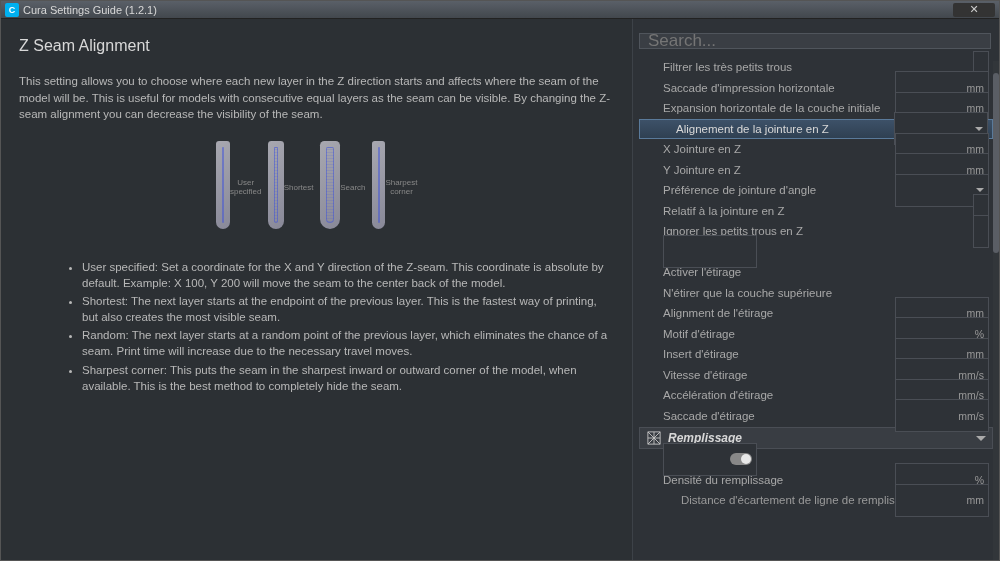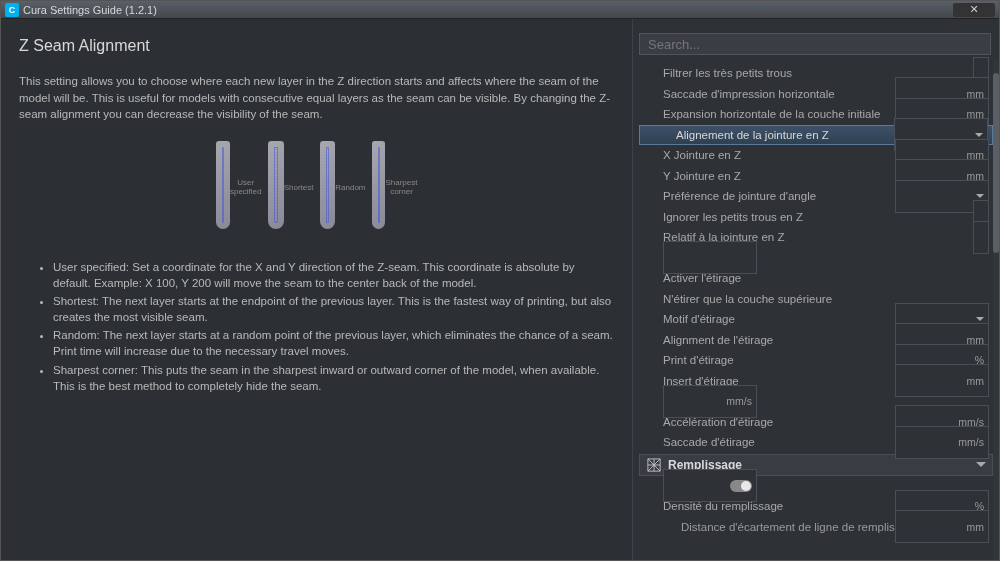--- a/index.html
+++ b/index.html
@@ -107,35 +107,35 @@
       color: #888;
       margin-top: 4px;
       text-align: center;
     }
     .bullets {
       padding-left: 34px;
       font-size: 11.5px;
       line-height: 1.4;
       color: #b8b8b8;
     }
-    .bullets li { list-style: disc; margin-bottom: 2px; }
+    .bullets li { list-style: disc; margin-bottom: 2px; margin-left: 29px; }
     .right-panel {
       width: 366px;
       background: #2e3237;
       padding: 10px 6px 0 6px;
       position: relative;
       overflow: hidden;
     }
     .search {
       width: 352px;
-      height: 22px;
+      height: 16px;
       background: #3a3e44;
       border: 1px solid #50555c;
       color: #aaa;
-      font-size: 13px;
+      font-size: 17px;
       padding: 0 8px;
       margin: 4px 0 8px 0;
     }
     .settings {
       display: flex;
       flex-direction: column;
       gap: 0;
     }
     .row {
       display: flex;
@@ -182,20 +182,21 @@
     .row.indent1 { padding-left: 42px; }
     .row.indent1 .label { color: #9a9a9a; }
     .cat-row {
       display: flex;
       align-items: center;
       height: 22px;
       background: #393d43;
       border: 1px solid #4a4e55;
       padding: 0 6px 0 6px;
       margin-top: 1px;
+      font-style: italic;
     }
     .cat-row .cat-icon {
       width: 16px; height: 16px;
       margin-right: 6px;
       display: flex;
       align-items: center;
       justify-content: center;
     }
     .cat-row .cat-icon svg { fill: #c8c8c8; }
     .cat-row .cat-label {
@@ -257,21 +258,21 @@
         <div class="thumb">
             <div class="thumb-img"></div>
             <div class="thumb-label">User specified</div>
           </div>
         <div class="thumb">
             <div class="thumb-img"></div>
             <div class="thumb-label">Shortest</div>
           </div>
         <div class="thumb">
             <div class="thumb-img"></div>
-            <div class="thumb-label">Random</div>
+            <div class="thumb-label">Search</div>
           </div>
         <div class="thumb">
             <div class="thumb-img"></div>
             <div class="thumb-label">Sharpest corner</div>
           </div>
       </div>
       <ul class="bullets">
         <li>User specified: Set a coordinate for the X and Y direction of the Z-seam. This coordinate is absolute by default. Example: X 100, Y 200 will move the seam to the center back of the model.</li>
         <li>Shortest: The next layer starts at the endpoint of the previous layer. This is the fastest way of printing, but also creates the most visible seam.</li>
         <li>Random: The next layer starts at a random point of the previous layer, which eliminates the chance of a seam. Print time will increase due to the necessary travel moves.</li>
@@ -303,53 +304,50 @@
           </div>
           <div class="row">
             <span class="label">Y Jointure en Z</span>
             <span class="field">mm</span>
           </div>
           <div class="row">
             <span class="label">Préférence de jointure d'angle</span>
             <span class="field dropdown"></span>
           </div>
           <div class="row">
+            <span class="label">Relatif à la jointure en Z</span>
+            <span class="field empty" style="width: 16px;"></span>
+          </div>
+          <div class="row">
             <span class="label">Ignorer les petits trous en Z</span>
             <span class="field empty" style="width: 16px;"></span>
           </div>
           <div class="row">
-            <span class="label">Relatif à la jointure en Z</span>
-            <span class="field empty" style="width: 16px;"></span>
-          </div>
-          <div class="row">
             <span class="field"></span>
           </div>
           <div class="row">
             <span class="label">Activer l'étirage</span>
           </div>
           <div class="row">
             <span class="label">N'étirer que la couche supérieure</span>
           </div>
           <div class="row">
+            <span class="label">Alignment de l'étirage</span>
+            <span class="field">mm</span>
+          </div>
+          <div class="row">
             <span class="label">Motif d'étirage</span>
-            <span class="field dropdown"></span>
-          </div>
-          <div class="row">
-            <span class="label">Alignment de l'étirage</span>
-            <span class="field">mm</span>
-          </div>
-          <div class="row">
-            <span class="label">Print d'étirage</span>
             <span class="field">%</span>
           </div>
           <div class="row">
             <span class="label">Insert d'étirage</span>
             <span class="field">mm</span>
           </div>
           <div class="row">
+            <span class="label">Vitesse d'étirage</span>
             <span class="field">mm/s</span>
           </div>
           <div class="row">
             <span class="label">Accélération d'étirage</span>
             <span class="field">mm/s</span>
           </div>
           <div class="row">
             <span class="label">Saccade d'étirage</span>
             <span class="field">mm/s</span>
           </div>

